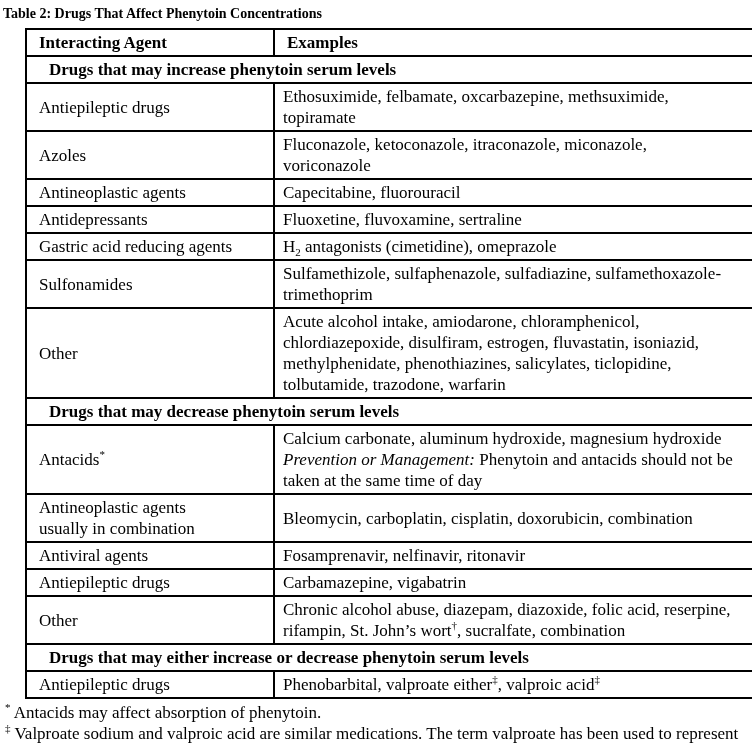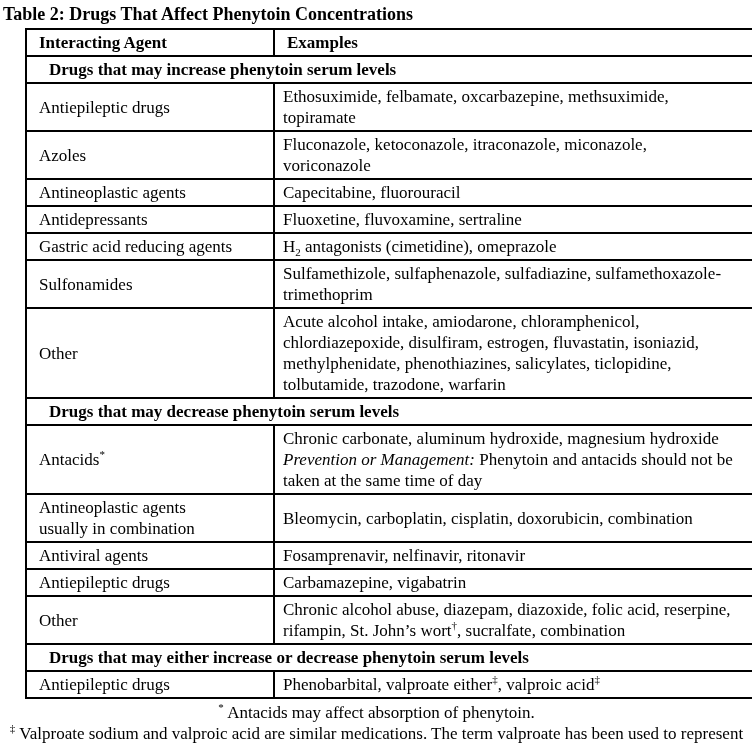--- a/index.html
+++ b/index.html
@@ -8,21 +8,21 @@
     width: 752px;
     height: 748px;
     overflow: hidden;
     background: #ffffff;
     color: #000000;
     font-family: "Liberation Serif", "DejaVu Serif", serif;
   }
   .page { padding: 2px 4px 0 3px; }
 
   .doc-title {
-    font-size: 18px;
+    font-size: 14px;
     font-weight: bold;
     line-height: 22px;
     padding: 1px 0 3px 0;
   }
 
   table.drug-table {
     border-collapse: collapse;
     table-layout: fixed;
     width: 739px;
     margin-left: 22px;
@@ -50,21 +50,20 @@
   i { font-style: italic; }
 
   .footnotes {
     margin: 3px 0 0 2px;
     font-size: 17px;
     line-height: 21px;
   }
   .footnote {
     padding-left: 13px;
     text-indent: -13px;
-    text-align: center;
   }
 </style>
 </head>
 <body>
 
 <div class="page">
 
   <div class="doc-title">Table 2: Drugs That Affect Phenytoin Concentrations</div>
 
   <table class="drug-table">
@@ -118,21 +117,21 @@
       <td class="examples">Acute alcohol intake, amiodarone, chloramphenicol, chlordiazepoxide, disulfiram, estrogen, fluvastatin, isoniazid, methylphenidate, phenothiazines, salicylates, ticlopidine, tolbutamide, trazodone, warfarin</td>
     </tr>
 
     <tr class="section-row">
       <td colspan="2">Drugs that may decrease phenytoin serum levels</td>
     </tr>
 
     <tr>
       <td class="agent"><span>Antacids</span><sup>*</sup></td>
       <td class="examples">
-        <div>Chronic carbonate, aluminum hydroxide, magnesium hydroxide</div>
+        <div>Calcium carbonate, aluminum hydroxide, magnesium hydroxide</div>
         <div><i>Prevention or Management:</i><span> Phenytoin and antacids should not be taken at the same time of day</span></div>
       </td>
     </tr>
 
     <tr>
       <td class="agent">
         <div>Antineoplastic agents</div>
         <div>usually in combination</div>
       </td>
       <td class="examples">Bleomycin, carboplatin, cisplatin, doxorubicin, combination</td>

